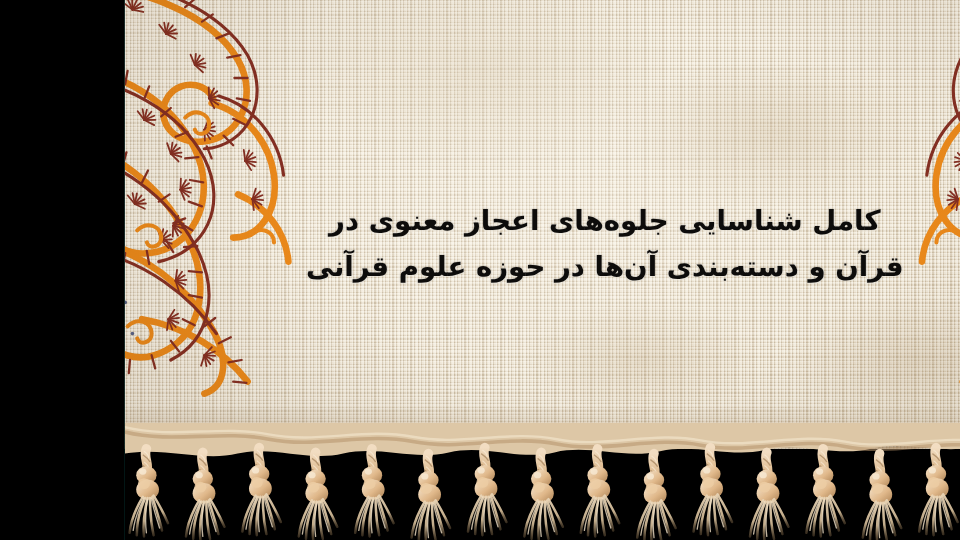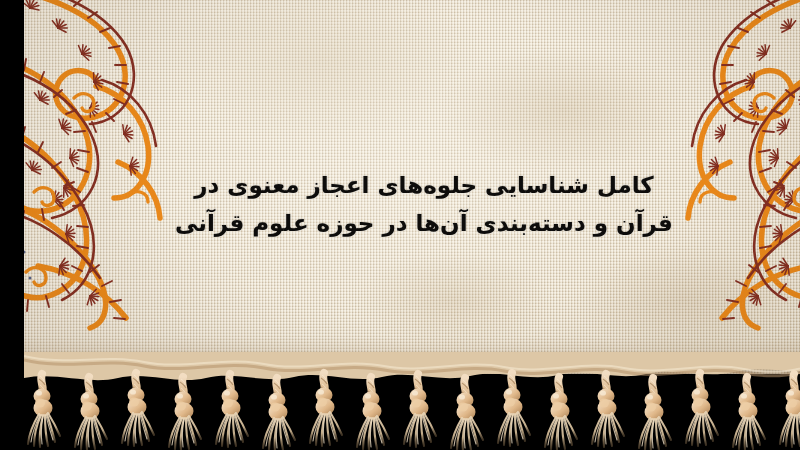--- a/index.html
+++ b/index.html
@@ -3,21 +3,21 @@
 <meta charset="utf-8">
 <title>Embroidered Textile Banner</title>
 <style>
   html, body {
     margin: 0;
     padding: 0;
     background: #000;
   }
   #stage {
     position: relative;
-    width: 776px;
+    width: 696px;
     height: 450px;
     overflow: hidden;
     background: #0f766e;
     font-family: "DejaVu Sans", sans-serif;
   }
 
   
   #fabric {
     position: absolute;
     left: 0; top: 0;

